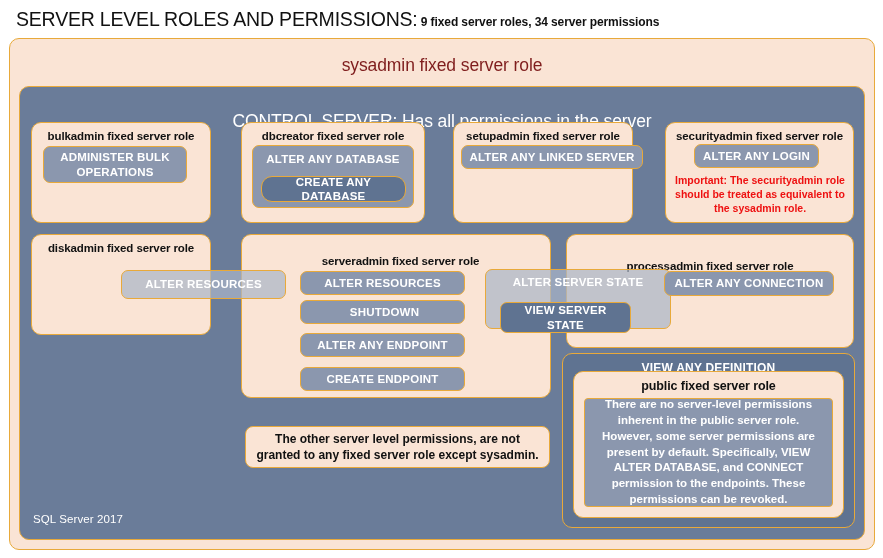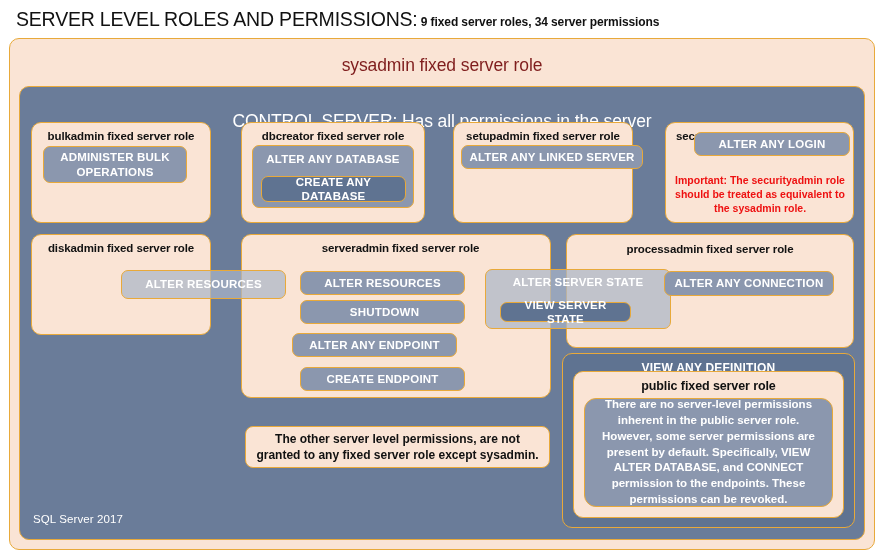--- a/index.html
+++ b/index.html
@@ -124,21 +124,21 @@
     align-items: center;
     justify-content: center;
     text-align: center;
     padding: 4px 8px;
   }
   .note-grey {
     position: absolute;
     box-sizing: border-box;
     background: #8b97ae;
     border: 1.5px solid #e8a93a;
-    border-radius: 12px;
+    border-radius: 4px;
     color: #ffffff;
     font-size: 11.5px;
     font-weight: bold;
     line-height: 1.38;
     display: flex;
     align-items: center;
     justify-content: center;
     text-align: center;
     padding: 5px 7px;
   }
@@ -171,54 +171,54 @@
 
 <div class="peach" style="left:31px; top:122px; width:180px; height:101px;">
   <div class="role-title" style="top:7px;">bulkadmin fixed server role</div>
 </div>
 <div class="perm light" style="left:43px; top:146px; width:144px; height:37px;">ADMINISTER  BULK OPERATIONS</div>
 
 <div class="peach" style="left:241px; top:122px; width:184px; height:101px;">
   <div class="role-title" style="top:7px;">dbcreator fixed server role</div>
 </div>
 <div class="perm light" style="left:252px; top:145px; width:162px; height:63px; align-items:flex-start; padding-top:6px;">ALTER ANY DATABASE</div>
-<div class="perm dark" style="left:261px; top:176px; width:145px; height:26px;">CREATE ANY DATABASE</div>
+<div class="perm dark" style="left:261px; top:176px; width:145px; height:26px;border-radius:11px;">CREATE ANY DATABASE</div>
 
 <div class="peach" style="left:453px; top:122px; width:180px; height:101px;">
   <div class="role-title" style="top:7px;">setupadmin fixed server role</div>
 </div>
 <div class="perm light" style="left:461px; top:145px; width:182px; height:24px;">ALTER ANY LINKED SERVER</div>
 
 <div class="peach" style="left:665px; top:122px; width:189px; height:101px;">
   <div class="role-title" style="top:7px;">securityadmin fixed server role</div>
 </div>
-<div class="perm light" style="left:694px; top:132px; width:156px; height:24px;">ALTER ANY LOGIN</div>
+<div class="perm light" style="left:694px; top:144px; width:125px; height:24px;">ALTER ANY LOGIN</div>
 <div class="note-red" style="left:667px; top:174px; width:186px;">Important:  The securityadmin role should  be treated  as equivalent to the sysadmin role.</div>
 
 <div class="peach" style="left:31px; top:234px; width:180px; height:101px;">
   <div class="role-title" style="top:7px;">diskadmin fixed server role</div>
 </div>
 
 <div class="peach" style="left:241px; top:234px; width:310px; height:164px;">
-  <div class="role-title" style="top:7px;padding-left:9px;">serveradmin fixed server role</div>
+  <div class="role-title" style="top:20px;padding-left:9px;">serveradmin fixed server role</div>
 </div>
 
 <div class="peach" style="left:566px; top:234px; width:288px; height:114px;">
-  <div class="role-title" style="top:8px;">processadmin fixed server role</div>
+  <div class="role-title" style="top:25px;">processadmin fixed server role</div>
 </div>
 
 <div class="perm ghost" style="left:121px; top:270px; width:165px; height:29px;">ALTER RESOURCES</div>
 
 <div class="perm light" style="left:300px; top:271px; width:165px; height:24px;">ALTER RESOURCES</div>
 <div class="perm light" style="left:300px; top:300px; width:165px; height:24px;padding-left:8px;">SHUTDOWN</div>
-<div class="perm light" style="left:292px; top:333px; width:165px; height:24px;">ALTER ANY ENDPOINT</div>
+<div class="perm light" style="left:300px; top:333px; width:165px; height:24px;">ALTER ANY ENDPOINT</div>
 <div class="perm light" style="left:300px; top:367px; width:165px; height:24px;">CREATE ENDPOINT</div>
 
 <div class="perm ghost" style="left:485px; top:269px; width:186px; height:60px; align-items:flex-start; padding-top:5px;">ALTER SERVER STATE</div>
-<div class="perm dark" style="left:500px; top:302px; width:131px; height:20px;">VIEW SERVER STATE</div>
+<div class="perm dark" style="left:500px; top:302px; width:131px; height:31px;">VIEW SERVER STATE</div>
 
 <div class="perm light" style="left:664px; top:271px; width:170px; height:25px;">ALTER ANY CONNECTION</div>
 
 <div class="bluebg" style="left:562px; top:353px; width:293px; height:175px; background:#5f7391;">
   <div class="banner small" style="top:7px;">VIEW ANY DEFINITION</div>
 </div>
 <div class="peach" style="left:573px; top:371px; width:271px; height:147px;">
   <div class="role-title" style="top:7px; font-size:12.5px;">public fixed server role</div>
 </div>
 <div class="note-grey" style="left:584px; top:398px; width:249px; height:109px;">There are no server-level permissions inherent in the public server role. However, some server permissions are present by default. Specifically, VIEW ALTER DATABASE, and CONNECT permission to the endpoints. These permissions can be revoked.</div>

